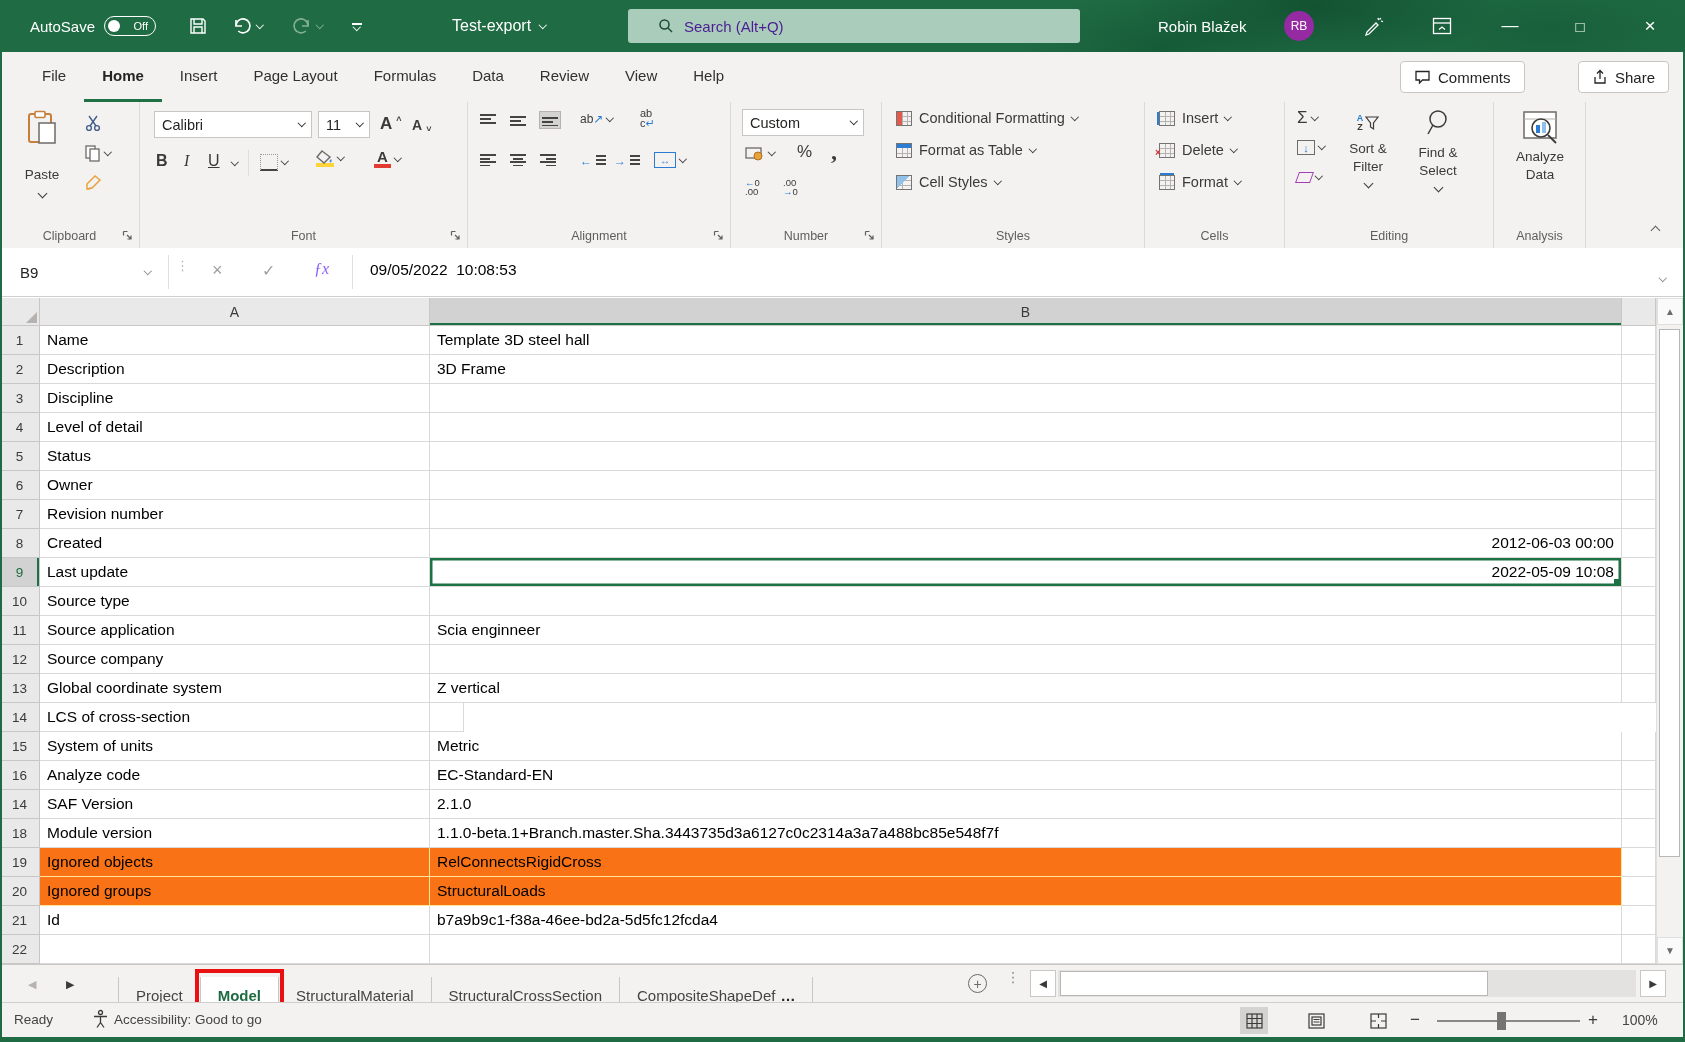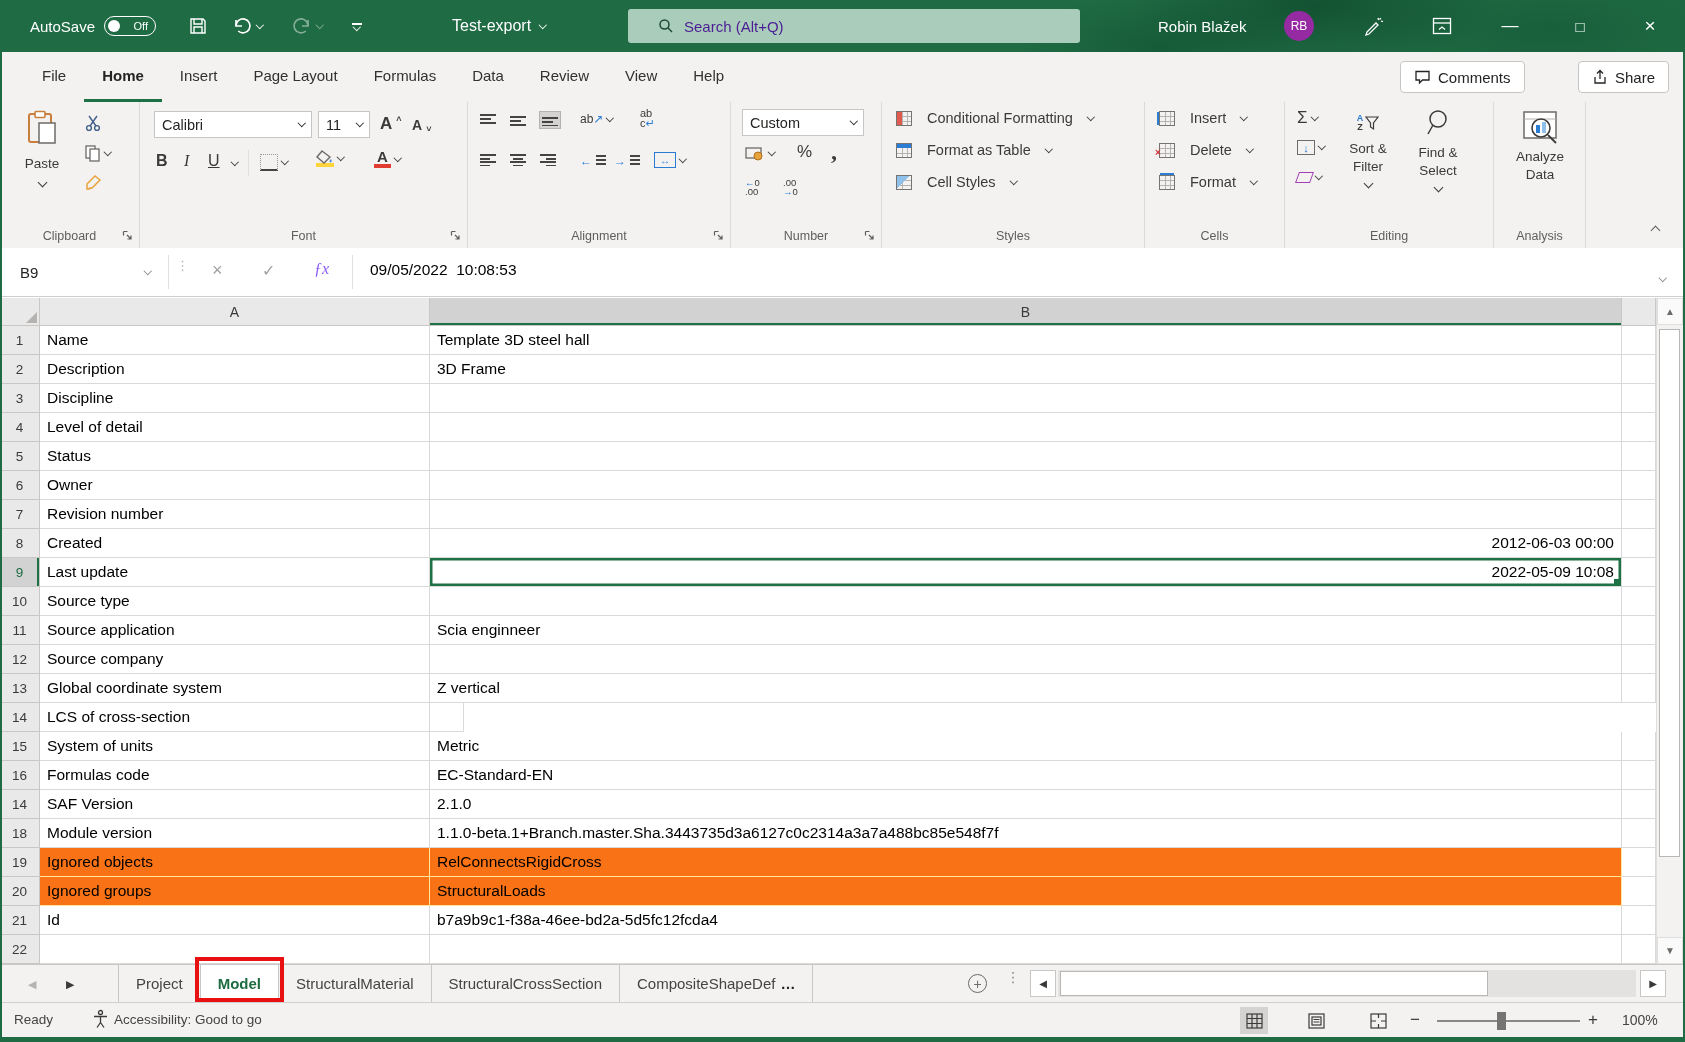--- a/index.html
+++ b/index.html
@@ -35,21 +35,21 @@
 
   
   #ribbon{position:absolute;left:0;top:102px;width:1685px;height:146px;background:#f3f2f1;border-bottom:1px solid #d1cfcd;color:#3b3a39}
   .grp{position:absolute;top:0;height:146px;border-right:1px solid #dcdad8;box-sizing:border-box}
   .grp-label{position:absolute;bottom:5px;left:0;width:100%;text-align:center;font-size:12.5px;color:#605e5c}
   .launch{position:absolute;bottom:7px;right:6px;color:#605e5c}
   .combo{position:absolute;height:27px;background:#fff;border:1px solid #c8c6c4;display:flex;align-items:center;justify-content:space-between;padding:0 7px;font-size:14.5px;box-sizing:border-box;color:#252423}
   .mini{position:absolute;display:flex;align-items:center;gap:4px;color:#3b3a39}
   .ic-lines{width:16px;height:12px}
   .bigbtn{position:absolute;display:flex;flex-direction:column;align-items:center;font-size:13.5px;color:#3b3a39;text-align:center;line-height:18px}
-  .rowbtn{position:absolute;display:flex;align-items:center;gap:15px;font-size:14.5px;color:#3b3a39}
+  .rowbtn{position:absolute;display:flex;align-items:center;gap:7px;font-size:14.5px;color:#3b3a39}
   .ic-grid{width:16px;height:15px;border:1px solid #767472;box-sizing:border-box;background:
     linear-gradient(#b5b2af,#b5b2af) 0 4px/100% 1px no-repeat,
     linear-gradient(#b5b2af,#b5b2af) 0 9px/100% 1px no-repeat,
     linear-gradient(#b5b2af,#b5b2af) 5px 0/1px 100% no-repeat,
     linear-gradient(#b5b2af,#b5b2af) 10px 0/1px 100% no-repeat;position:relative}
   .sel-gray{background:#d5d3d1;outline:1px solid #b5b2af}
 
   
   #fbar{position:absolute;left:0;top:248px;width:1685px;height:49px;background:#fff;border-bottom:1px solid #d1cfcd;box-sizing:border-box}
   #namebox{position:absolute;left:10px;top:8px;width:150px;height:32px;display:flex;align-items:center;justify-content:space-between;padding:0 10px;font-size:15px;color:#252423;box-sizing:border-box}
@@ -73,21 +73,21 @@
   .cb.selcell::after{content:"";position:absolute;right:0;bottom:0;width:7px;height:7px;background:#1e7145}
 
   
   #vscroll{position:absolute;left:1656px;top:298px;width:26px;height:666px;background:#f3f2f1;border-left:1px solid #e1dfdd}
   .sbtn{position:absolute;left:0;width:26px;height:27px;background:#fafafa;border:1px solid #e1dfdd;box-sizing:border-box;display:flex;align-items:center;justify-content:center;color:#6d6a67;font-size:10px}
   #vthumb{position:absolute;left:2px;top:31px;width:21px;height:528px;background:#fff;border:1px solid #b9b7b5;box-sizing:border-box}
 
   
   #tabstrip{position:absolute;left:0;top:964px;width:1685px;height:38px;background:#f3f2f1;border-top:1px solid #c9c7c5;box-sizing:border-box;font-size:15px;color:#444}
   .navarr{position:absolute;top:13px;font-size:11px;color:#3b3a39}
-  #sheets{position:absolute;left:118px;top:0;height:37px;display:flex}
+  #sheets{position:absolute;left:118px;top:12px;height:37px;display:flex}
   .stab{padding:0 17px;display:flex;align-items:center;border-right:1px solid #c9c7c5;position:relative;white-space:nowrap}
   .stab:first-child{border-left:1px solid #c9c7c5}
   .stab.active{background:#fff;color:#1e6b41;font-weight:700}
   .stab.annot::after{content:"";position:absolute;left:-6px;right:-6px;top:-8px;bottom:0px;border:4px solid #e81010;pointer-events:none}
   .stab .dots{font-weight:700;color:#252423;margin-left:5px}
   #addsheet{position:absolute;left:968px;top:9px;width:19px;height:19px;border:1.4px solid #6d6a67;border-radius:50%;color:#6d6a67;display:flex;align-items:center;justify-content:center;font-size:14px;line-height:1;box-sizing:border-box}
   #hscroll{position:absolute;left:1030px;top:5px;height:27px;width:636px}
   .hbtn{position:absolute;top:0;width:26px;height:27px;background:#fff;border:1px solid #c9c7c5;box-sizing:border-box;display:flex;align-items:center;justify-content:center;color:#3b3a39;font-size:10px}
   #htrack{position:absolute;left:28px;top:0;width:578px;height:27px;background:#e4e2e0}
   #hthumb{position:absolute;left:2px;top:1px;width:428px;height:25px;background:#fff;border:1px solid #b9b7b5;box-sizing:border-box}
@@ -208,21 +208,21 @@
 
 <div id="ribbon">
 
   <div class="grp" style="left:0;width:140px">
     <div class="bigbtn" style="left:16px;top:8px;width:52px">
       <svg width="32" height="36" viewBox="0 0 32 36">
           <rect x="3" y="4" width="22" height="28" rx="2" fill="none" stroke="#c77f3d" stroke-width="2"></rect>
           <rect x="9" y="1.5" width="10" height="6" rx="1" fill="#fff" stroke="#c77f3d" stroke-width="1.6"></rect>
           <rect x="13" y="13" width="16" height="20" fill="#fff" stroke="#6d6a67" stroke-width="1.5"></rect>
         </svg>
-      <span style="margin-top:9px">Paste</span>
+      <span style="margin-top:20px">Paste</span>
       <span class="chv" style="margin-top:6px"></span>
     </div>
     <div class="mini" style="left:84px;top:12px">
       <svg width="18" height="18" viewBox="0 0 18 18">
           <path d="M5 2l7 10M13 2L6 12" stroke="#44608a" stroke-width="1.4"></path>
           <circle cx="5" cy="14" r="2.4" fill="none" stroke="#44608a" stroke-width="1.4"></circle>
           <circle cx="13" cy="14" r="2.4" fill="none" stroke="#44608a" stroke-width="1.4"></circle>
         </svg>
     </div>
     <div class="mini" style="left:84px;top:42px">
@@ -574,21 +574,21 @@
       <div class="cell cc"></div>
     </div>
     <div class="row">
       <div class="rn">15</div>
       <div class="cell ca">System of units</div>
       <div class="cell cb">Metric</div>
       <div class="cell cc"></div>
     </div>
     <div class="row">
       <div class="rn">16</div>
-      <div class="cell ca">Formulas code</div>
+      <div class="cell ca">Analyze code</div>
       <div class="cell cb">EC-Standard-EN</div>
       <div class="cell cc"></div>
     </div>
     <div class="row">
       <div class="rn">14</div>
       <div class="cell ca">SAF Version</div>
       <div class="cell cb">2.1.0</div>
       <div class="cell cc"></div>
     </div>
     <div class="row">

